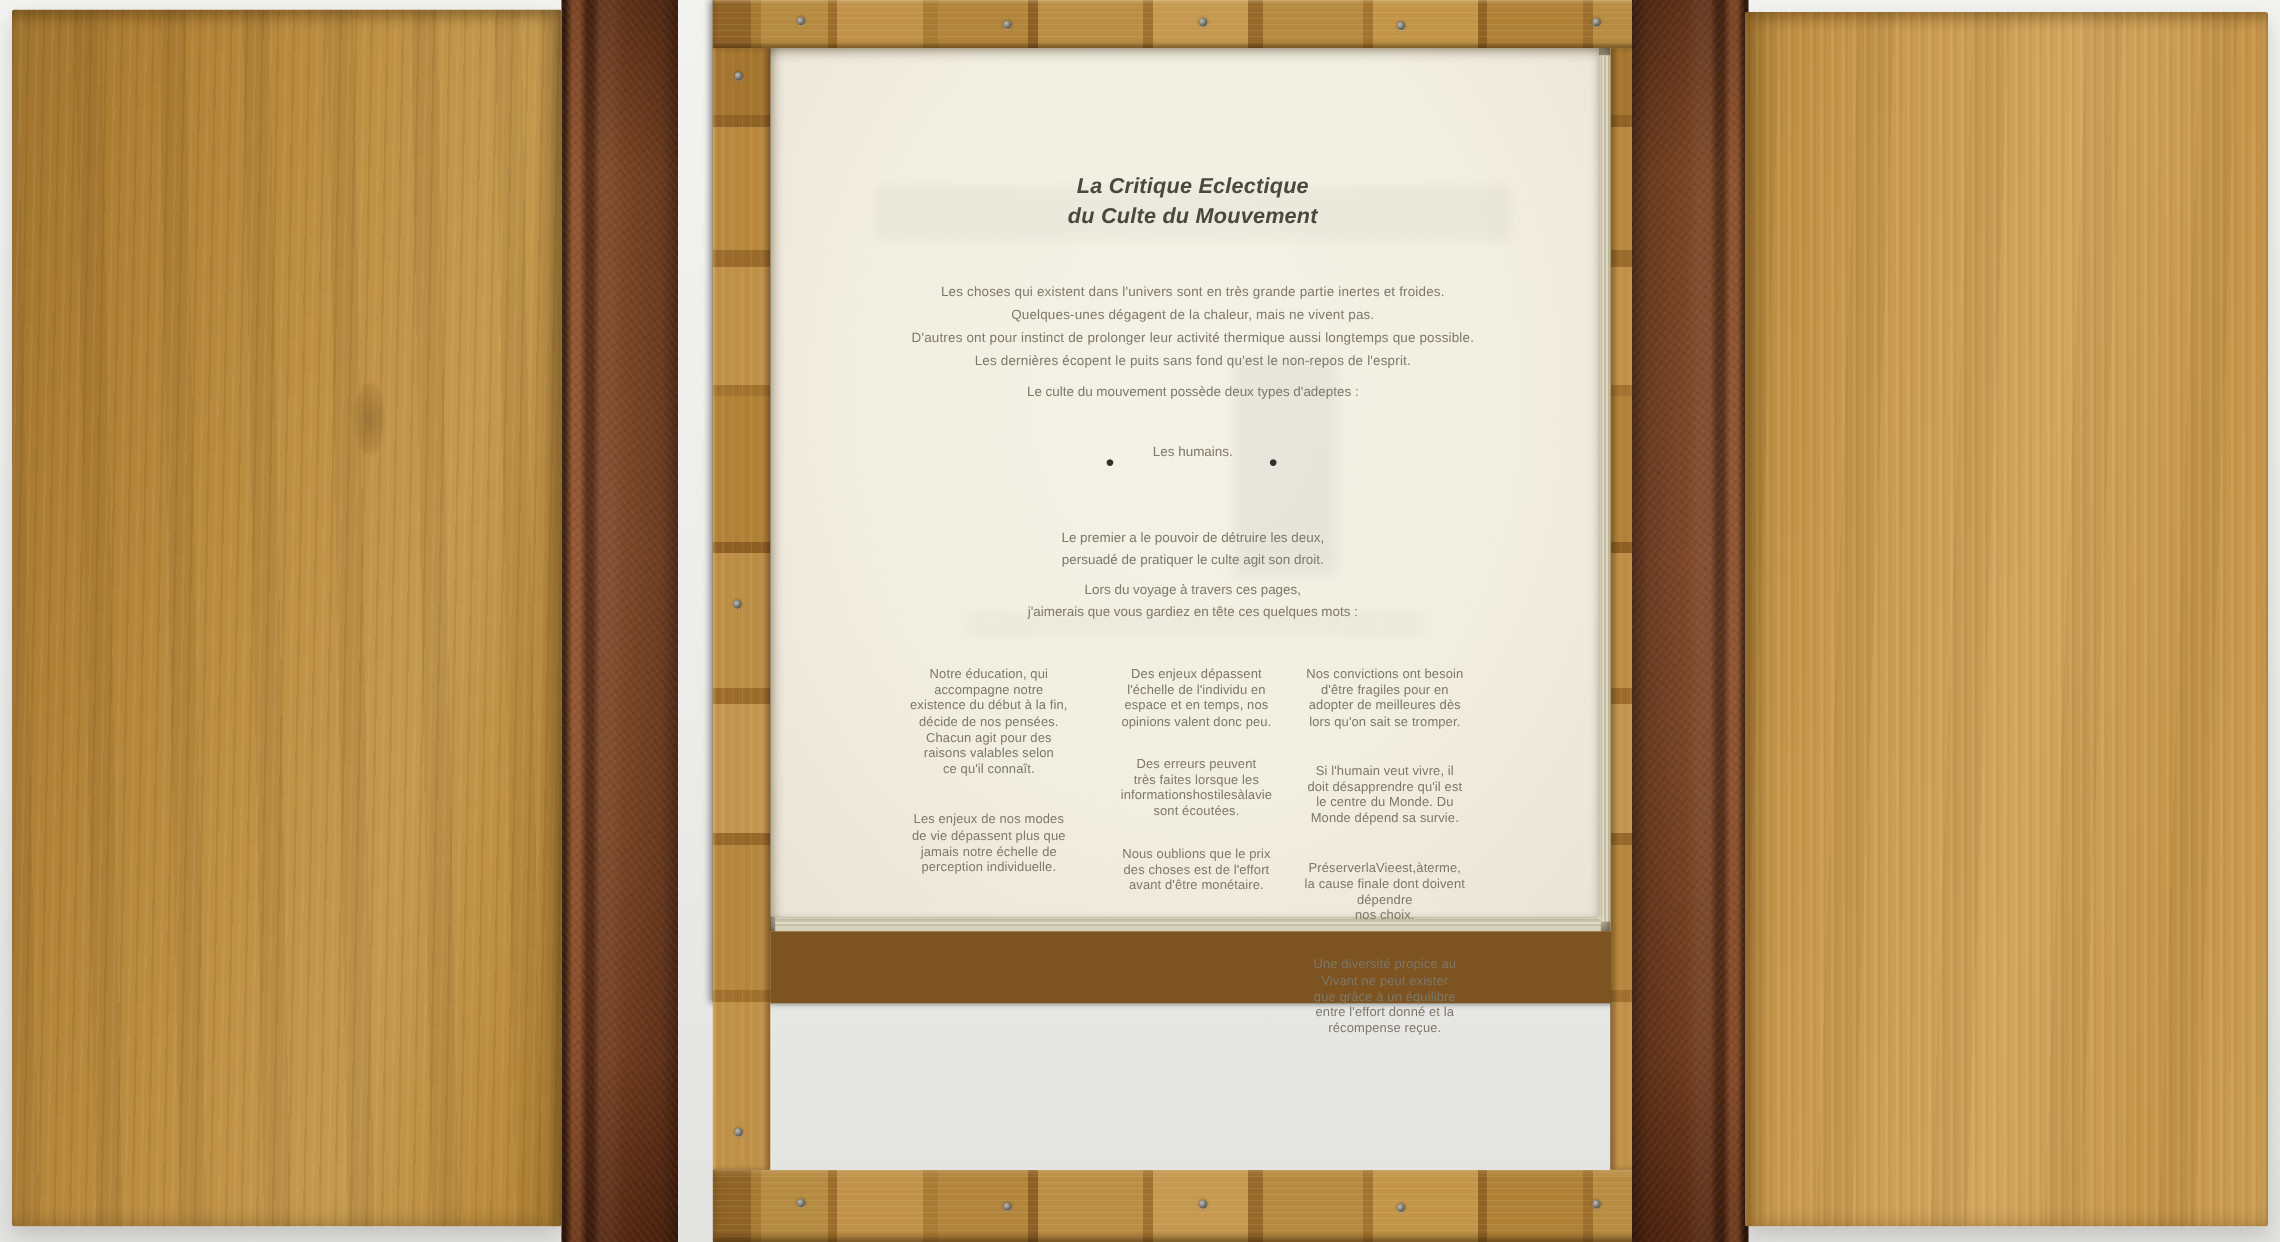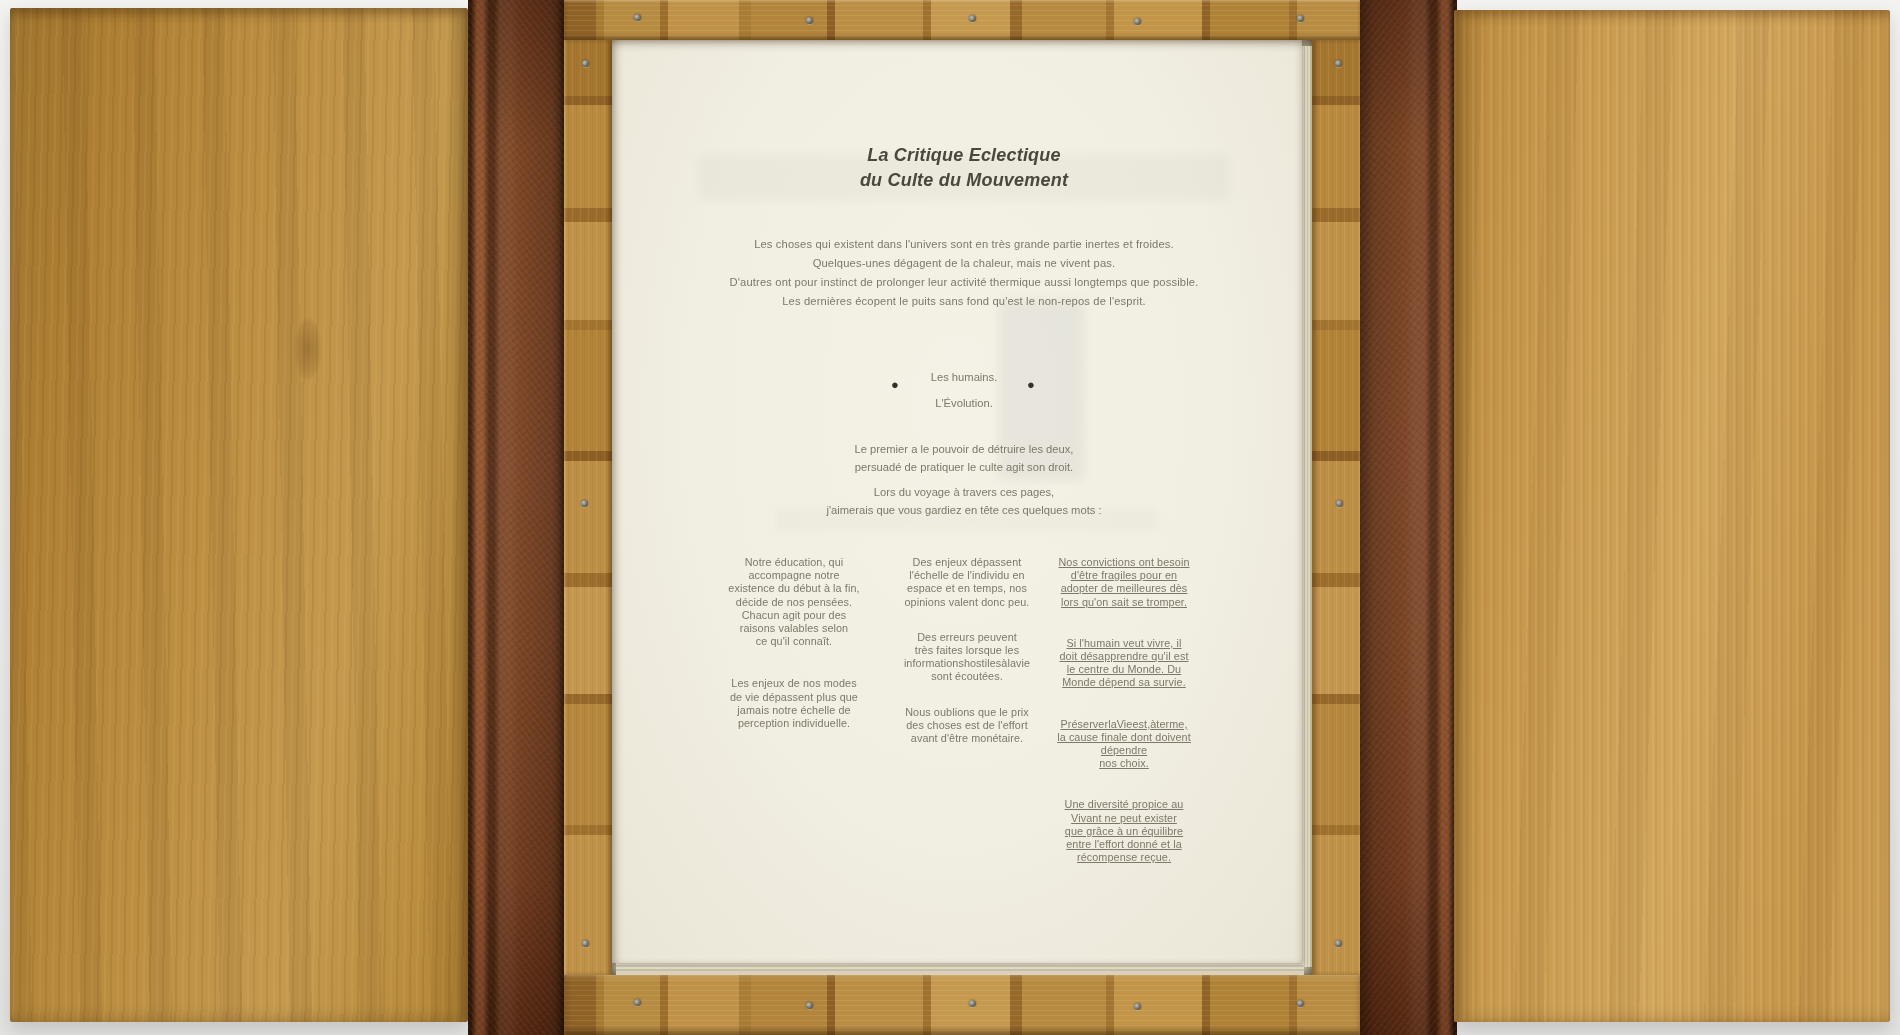--- a/index.html
+++ b/index.html
@@ -31,21 +31,21 @@
     background:
       repeating-linear-gradient(52deg, rgba(255,200,150,0.045) 0 2px, transparent 2px 5px),
       repeating-linear-gradient(-40deg, rgba(30,10,0,0.07) 0 2px, transparent 2px 6px),
       linear-gradient(90deg, rgba(0,0,0,0.5) 0 3px, rgba(255,170,110,0.18) 9px 15px, rgba(0,0,0,0.30) 21px 26px,
         rgba(255,255,255,0.05) 32px 42px, rgba(0,0,0,0) 52px, rgba(0,0,0,0.15) 86%, rgba(0,0,0,0.42) 100%),
       linear-gradient(180deg,#5e3018,#7a4424 14%,#7e472a 45%,#7a4526 62%,#6f3a1e 85%,#532711);}
   .spine-left{left:468px;}
   .spine-right{left:1360px;transform:scaleX(-1);}
 
   
-  .frame{position:absolute;left:564px;top:0;width:797px;height:1035px;background:#7c5321;
+  .frame{position:absolute;left:594px;top:0;width:797px;height:836px;background:#7c5321;
     box-shadow:-3px 0 5px rgba(0,0,0,0.35), 3px 0 5px rgba(0,0,0,0.3);}
   .rail{position:absolute;}
   .blockwood-h{
     background:
       repeating-linear-gradient(180deg, rgba(255,240,200,0.10) 0 1px, transparent 1px 5px),
       linear-gradient(90deg,
         #8f6226 0 4%, #a77a33 4% 5%, #b68b42 5% 12%, #9c6c2a 12% 13%, #c09249 13% 22%,
         #a97c35 22% 23.5%, #b2843c 23.5% 33%, #8d5f24 33% 34%, #bb8e45 34% 45%,
         #a0712e 45% 46%, #c59950 46% 56%, #96682a 56% 57.5%, #b78a41 57.5% 68%,
         #a3742f 68% 69%, #c29549 69% 80%, #8f6226 80% 81%, #b08237 81% 91%,
@@ -100,21 +100,21 @@
   .premier{top:400px;font-size:11.2px;line-height:18px;}
   .voyage{top:443px;font-size:11.2px;line-height:18px;}
   .cols{position:absolute;top:516px;left:0;right:0;height:360px;}
   .col{position:absolute;top:0;text-align:center;}
   .col1{left:84px;width:168px;}
   .col2{left:255px;width:172px;}
   .col3{left:410px;width:176px;}
   .tblock{font-size:10.8px;line-height:13.2px;letter-spacing:0.1px;color:#7d7869;white-space:pre-line;margin:0 0 26px;}
   .col1 .tblock{margin-bottom:29px;}
   .col2 .tblock{margin-bottom:22px;}
-  .col3 .tblock{margin-bottom:28px;text-decoration:underline;}
+  .col3 .tblock{margin-bottom:28px;}
 </style>
 </head>
 <body>
 
 <div class="scene">
 
   <div class="left-wood">
     <div class="knot"></div>
   </div>
 
@@ -155,25 +155,25 @@
           <div class="ghost ghost-band2"></div>
 
           <div class="txt title">La Critique Eclectique
 du Culte du Mouvement</div>
 
           <div class="txt intro">Les choses qui existent dans l'univers sont en très grande partie inertes et froides.
 Quelques-unes dégagent de la chaleur, mais ne vivent pas.
 D'autres ont pour instinct de prolonger leur activité thermique aussi longtemps que possible.
 Les dernières écopent le puits sans fond qu'est le non-repos de l'esprit.</div>
 
+          <div class="txt adeptes">Le culte du mouvement possède deux types d'adeptes :</div>
 
           <span class="bullet b1">●</span>
           <span class="bullet b2">●</span>
           <div class="txt humans">Les humains.</div>
-          <div class="txt evolution">L'Évolution.</div>
 
           <div class="txt premier">Le premier a le pouvoir de détruire les deux,
 persuadé de pratiquer le culte agit son droit.</div>
 
           <div class="txt voyage">Lors du voyage à travers ces pages,
 j'aimerais que vous gardiez en tête ces quelques mots :</div>
 
           <div class="cols">
             <div class="col col1">
               <p class="tblock">Notre éducation, qui

